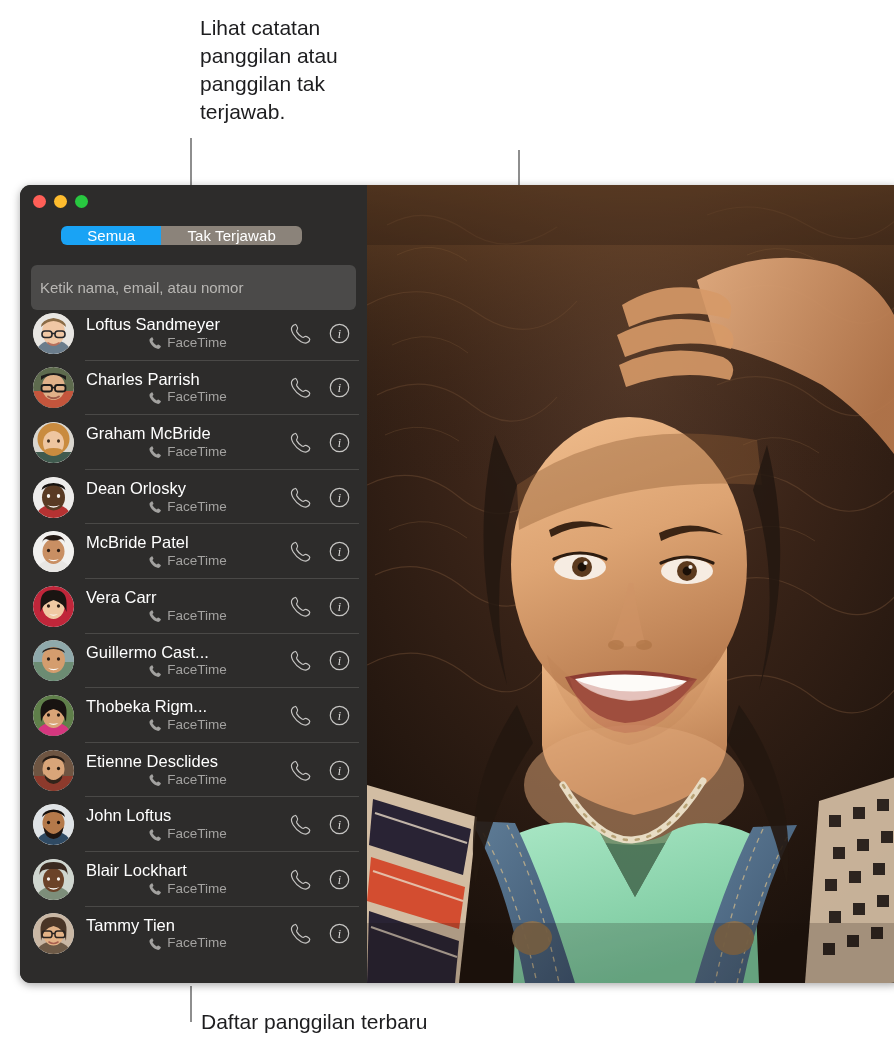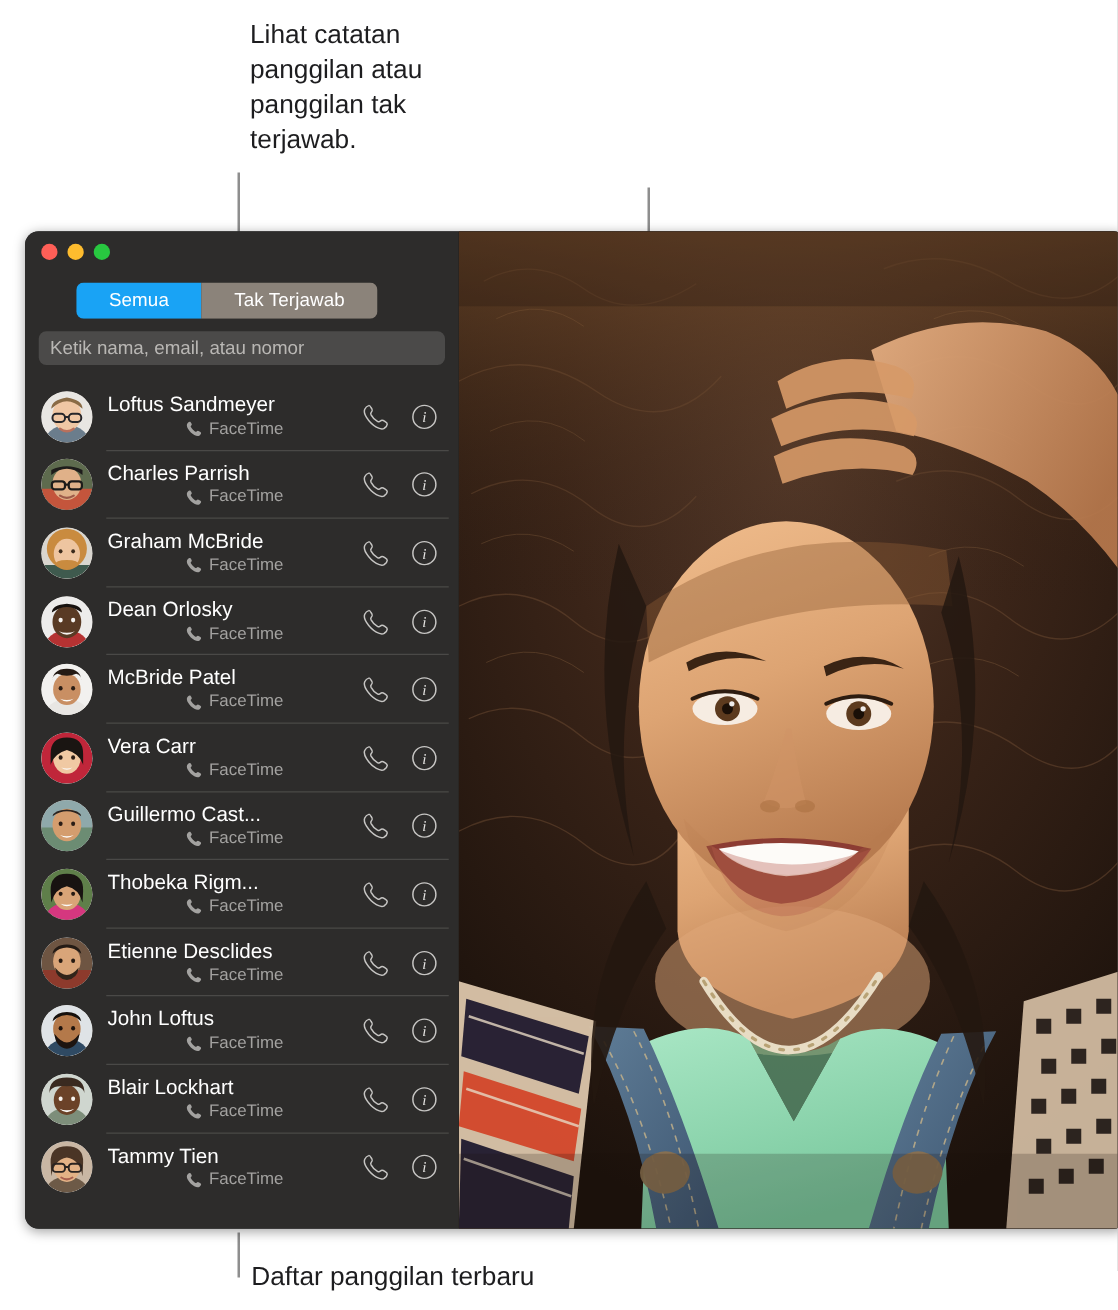--- a/index.html
+++ b/index.html
@@ -84,21 +84,21 @@
     z-index: 5;
   }
   .tl { width: 13px; height: 13px; border-radius: 50%; display: block; }
 
   
   #segmented {
     position: absolute;
     left: 41px;
     top: 41px;
     width: 241px;
-    height: 29px;
+    height: 19px;
     border-radius: 6px;
     overflow: hidden;
     display: flex;
     z-index: 4;
   }
   .seg {
     flex: 1 1 auto;
     display: flex;
     align-items: center;
     justify-content: center;
@@ -109,21 +109,21 @@
   }
   .seg.active   { background: #19a3f5; }
   .seg.inactive { background: #8b837a; }
 
   
   #search-field {
     position: absolute;
     left: 11px;
     top: 80px;
     width: 325px;
-    height: 27px;
+    height: 45px;
     border-radius: 6px;
     background: #4b4a49;
     display: flex;
     align-items: center;
     padding: 0 9px;
     z-index: 4;
   }
   #search-input {
     width: 100%;
     border: 0;

